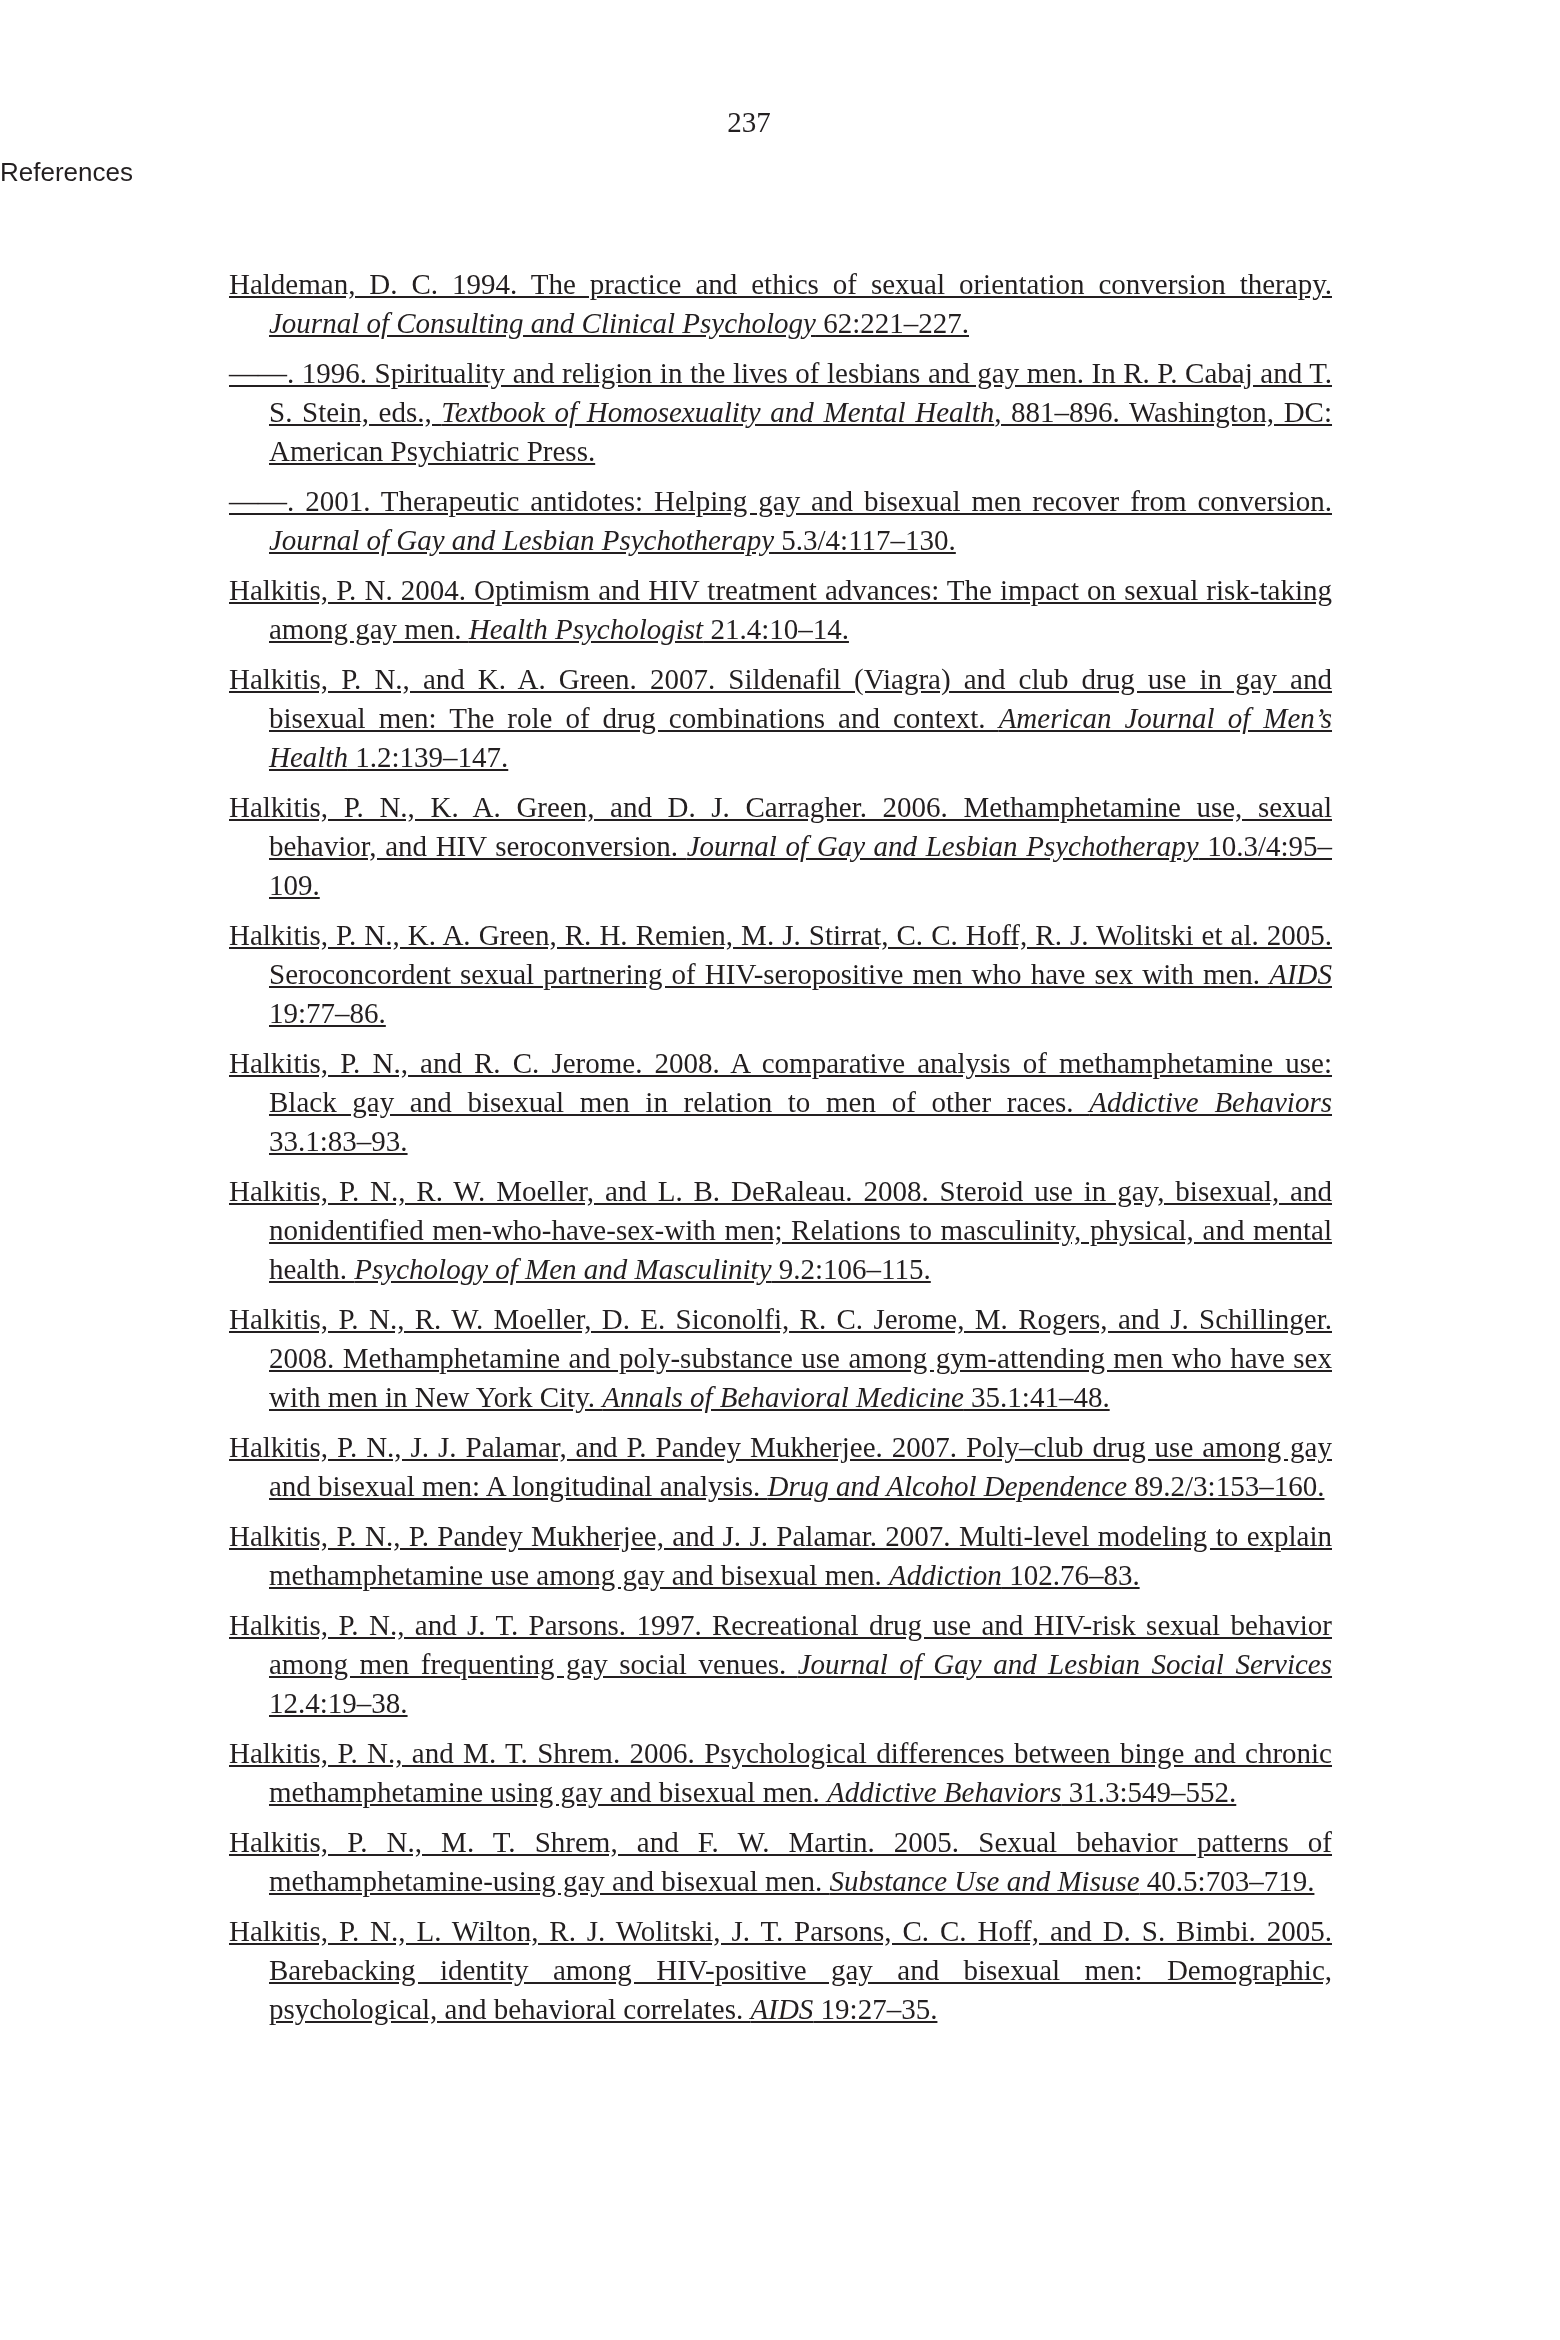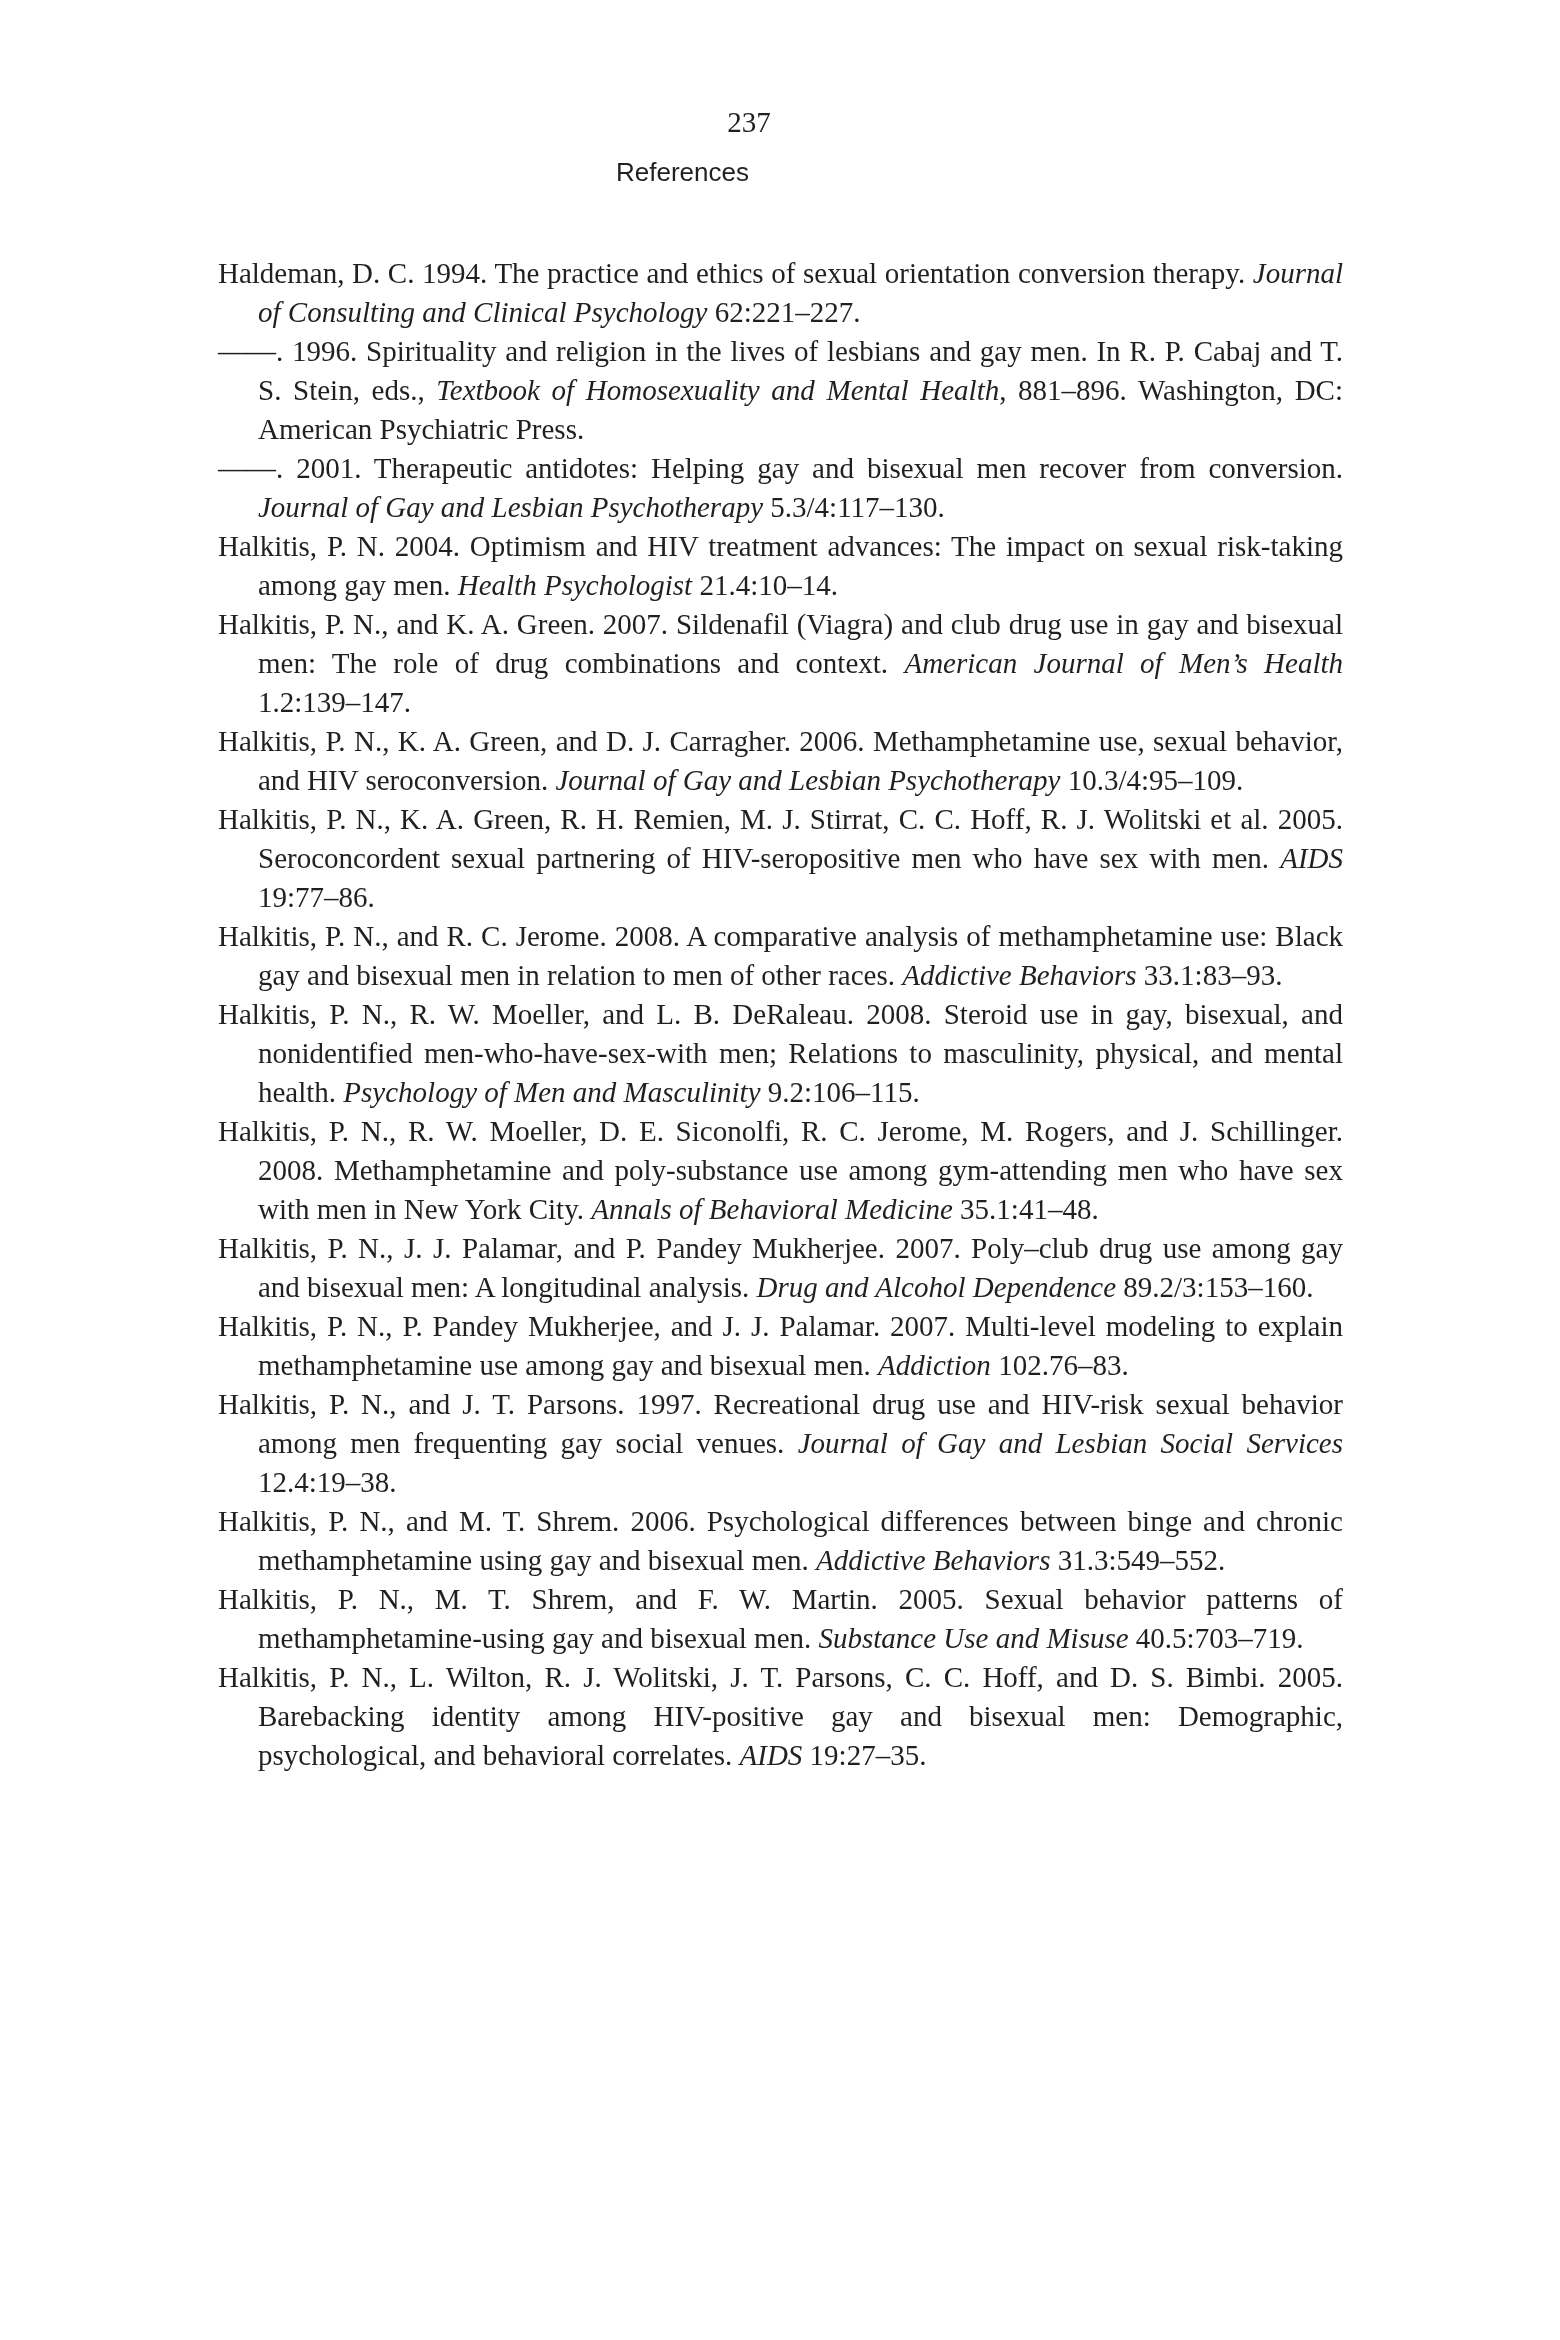--- a/index.html
+++ b/index.html
@@ -23,42 +23,43 @@
     text-align: center;
     font-family: "Liberation Serif", serif;
     font-size: 29px;
     line-height: 38px;
   }
   .running-head {
     position: absolute;
     top: 153px;
     left: 0;
     width: 1365px;
-    text-align: center;
+    text-align: left;
     font-family: "Liberation Sans", "DejaVu Sans", sans-serif;
     font-size: 26px;
     line-height: 38px;
   }
   .ref-list {
     position: absolute;
     top: 254px;
     left: 218px;
     width: 1125px;
     margin: 0;
     padding: 0;
     list-style: none;
     font-size: 29px;
     line-height: 39px;
   }
   .ref-entry {
-    margin: 0;
+    margin: 11px;
     padding-left: 40px;
     text-indent: -40px;
     text-align: justify;
     hyphens: manual;
+    text-decoration: underline;
   }
   .ref-entry .title-italic {
     font-style: italic;
   }
 </style>
 </head>
 <body>
 
 <div class="page-number">237</div>
 <div class="running-head">References</div>

